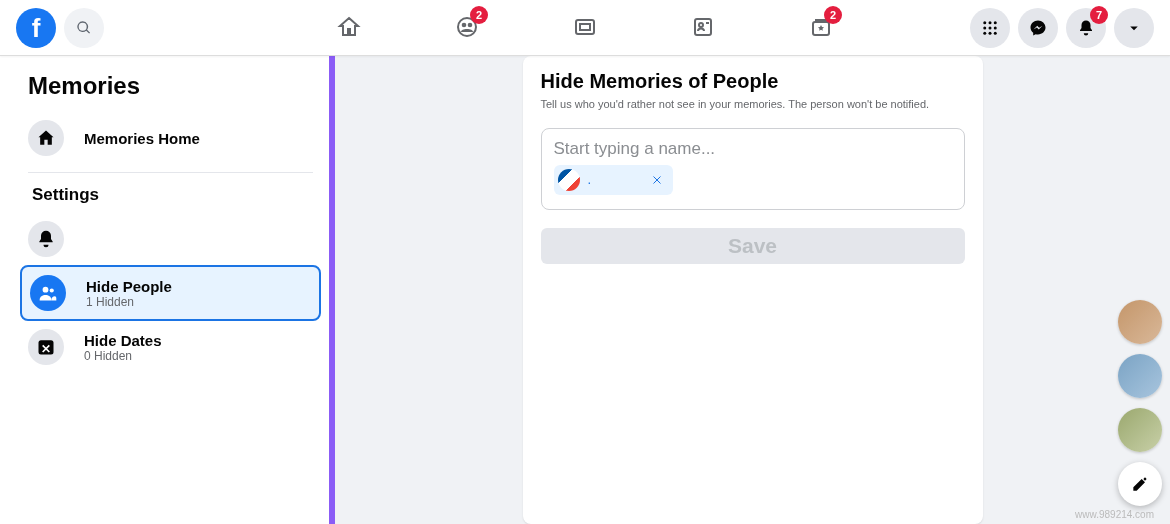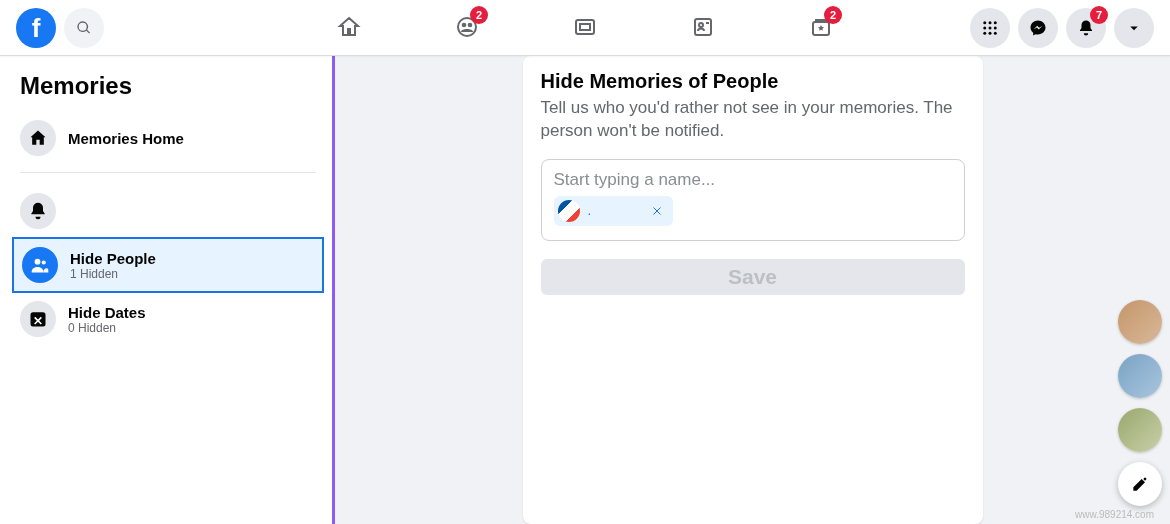--- a/index.html
+++ b/index.html
@@ -37,39 +37,39 @@
   .badge{position:absolute;top:6px;right:34px;min-width:18px;height:18px;border-radius:9px;background:var(--badge);color:#fff;font-size:11px;font-weight:700;display:flex;align-items:center;justify-content:center;padding:0 4px}
 
   .top-right{margin-left:auto;display:flex;align-items:center;gap:8px}
   .circ{width:40px;height:40px;border-radius:50%;background:var(--save-disabled);display:flex;align-items:center;justify-content:center;cursor:pointer;position:relative}
   .circ svg{width:18px;height:18px;fill:#050505}
   .circ .badge{top:-2px;right:-2px}
 
   
   .body{display:flex;height:calc(524px - 56px)}
 
-  .sidebar{width:335px;background:var(--card);border-right:3px solid #8b5cf6;padding:16px 8px 0 12px;overflow:auto}
+  .sidebar{width:335px;background:var(--card);border-right:6px solid #8b5cf6;padding:16px 8px 0 20px;overflow:auto}
   .sidebar h1{font-size:24px;font-weight:800;margin:0 0 12px 8px}
-  .side-item{display:flex;align-items:center;gap:12px;padding:8px;border-radius:8px;cursor:pointer}
+  .side-item{display:flex;align-items:center;gap:20px;padding:8px;border-radius:8px;cursor:pointer}
   .side-ico{width:36px;height:36px;border-radius:50%;background:var(--save-disabled);display:flex;align-items:center;justify-content:center}
   .side-ico svg{width:20px;height:20px;fill:#050505}
   .side-label{font-size:15px;font-weight:600}
   .side-sub{font-size:12px;color:var(--text2);font-weight:400}
 
   .divider{height:1px;background:#e4e6eb;margin:8px 8px 12px 8px}
   .section-title{font-size:17px;font-weight:600;margin:0 0 8px 12px}
 
-  .side-item.selected{background:var(--selected);border:2px solid var(--selected-border);border-radius:0}
+  .side-item.selected{background:var(--selected);border:2px solid var(--selected-border);border-radius:8px}
   .side-item.selected .side-ico{background:var(--fb-blue)}
   .side-item.selected .side-ico svg{fill:#fff}
 
   .main{flex:1;display:flex;justify-content:center;}
   .card{width:460px;background:var(--card);border-radius:8px;box-shadow:0 1px 2px rgba(0,0,0,.1);padding:14px 18px 18px 18px}
   .card h2{font-size:20px;font-weight:700;margin:0 0 4px 0}
-  .card p{margin:0 0 16px 0;color:var(--text2);font-size:17px;line-height:1.35}
+  .card p{margin:0 0 16px 0;color:var(--text2);font-size:11px;line-height:1.35}
 
   .input-box{border:1px solid var(--line);border-radius:8px;padding:10px 12px 14px 12px}
   .input-ph{font-size:17px;color:#8a8d91;margin-bottom:6px}
   .chip{display:inline-flex;align-items:center;background:var(--selected);border-radius:6px;padding:4px 8px 4px 4px;gap:8px}
   .chip-avatar{width:22px;height:22px;border-radius:50%;background:linear-gradient(135deg,#0055a4 33%,#ffffff 33% 66%,#ef4135 66%);position:relative}
   .chip-x{width:16px;height:16px;display:flex;align-items:center;justify-content:center;cursor:pointer;margin-left:50px}
   .chip-x svg{width:12px;height:12px;stroke:#1b74e4;stroke-width:2;fill:none}
 
   .save-btn{margin-top:18px;width:100%;height:36px;border:none;border-radius:6px;background:var(--save-disabled);color:#bcc0c4;font-size:21px;font-weight:600;cursor:not-allowed}
 
@@ -177,20 +177,21 @@
     <div class="side-item">
       <div class="side-ico">
         <svg viewBox="0 0 24 24">
             <path d="M12 3l9 8h-2v9h-5v-6h-4v6H5v-9H3z"></path>
           </svg>
       </div>
       <div class="side-label">Memories Home</div>
     </div>
 
     <div class="divider"></div>
+    <div class="section-title">Settings</div>
 
     <div class="side-item">
       <div class="side-ico">
         <svg viewBox="0 0 24 24">
             <path d="M12 2a6 6 0 00-6 6v4l-2 3v1h16v-1l-2-3V8a6 6 0 00-6-6zm0 20a3 3 0 003-3H9a3 3 0 003 3z"></path>
           </svg>
       </div>
     </div>
 
     <div class="side-item selected">

